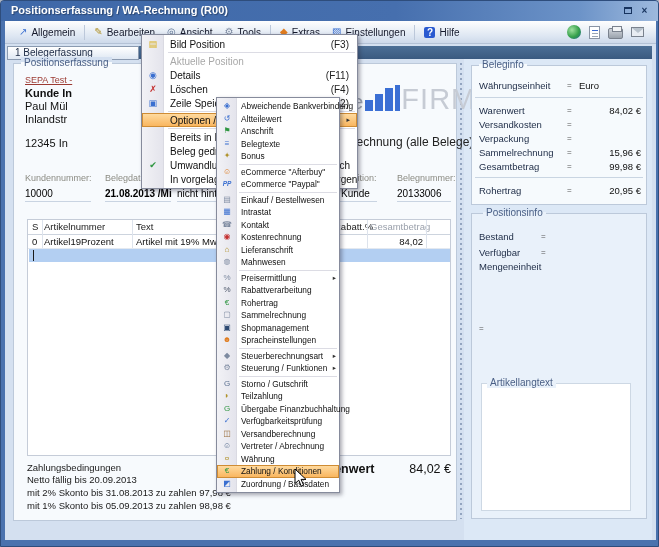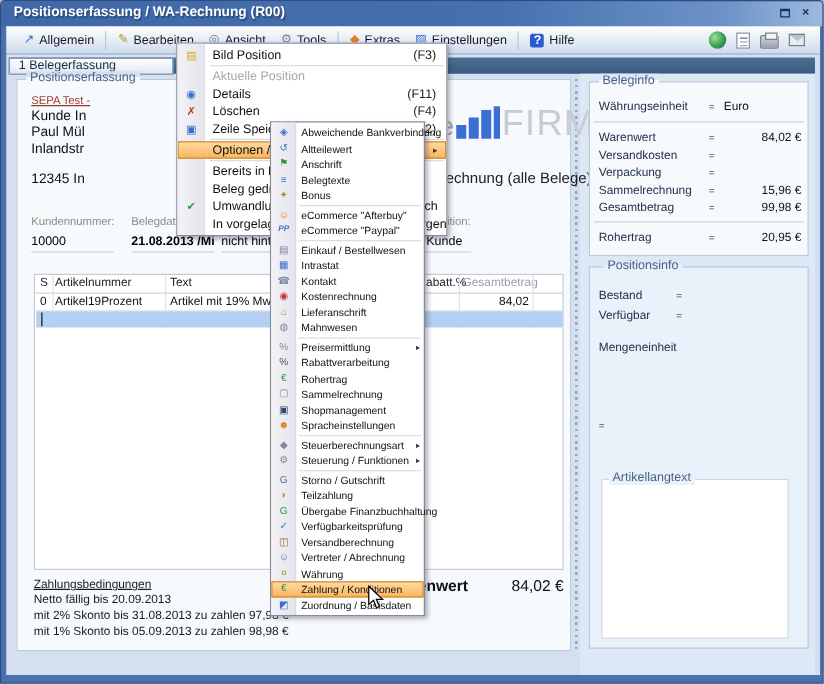--- a/index.html
+++ b/index.html
@@ -59,21 +59,21 @@
   .th{position:absolute;top:0;height:14px;line-height:14px;color:#222;white-space:nowrap;}
   .th.gray{color:#9aa0ab;}
   .hline{position:absolute;left:0;top:14px;width:100%;border-top:1px solid #cdd4de;}
   .rline{position:absolute;left:0;top:28px;width:100%;border-top:1px solid #e4e9f0;}
   .cline{position:absolute;top:0;height:42px;width:1px;background:#dde3ec;}
   .td{position:absolute;top:15px;height:13px;line-height:13px;color:#111;white-space:nowrap;}
   .selrow{position:absolute;left:1px;top:29px;width:421px;height:13px;background:#b3cff2;}
   .caret{position:absolute;left:5px;top:30px;width:1px;height:11px;background:#1a1a1a;}
   
   .pay{position:absolute;left:26px;font-size:9.5px;color:#1a1a1a;white-space:nowrap;}
-  .pay.title{text-decoration:underline;}
+  .pay.title{}
   .total-label{position:absolute;left:310px;top:461px;font-size:12.5px;font-weight:bold;color:#111;}
   .total-value{position:absolute;left:378px;top:461px;width:72px;text-align:right;font-size:12.5px;color:#111;}
   
   .splitter{position:absolute;left:459px;top:62px;width:3px;height:456px;
     background-image:repeating-linear-gradient(180deg,#93a5c0 0 2px,transparent 2px 5px);background-size:2px 100%;background-repeat:repeat-y;}
   .rpanel{position:absolute;left:463px;top:58px;width:188px;height:481px;background:#dce8f6;}
   .bi-group{left:470px;top:64px;width:176px;height:140px;background:#f6fafd;}
   .lbl-bi{left:478px;top:58px;background:linear-gradient(#dce8f6 45%,#f6fafd 45%);}
   .pi-group{left:470px;top:212px;width:176px;height:306px;background:#e9f1fa;}
   .lbl-pi{left:482px;top:206px;background:linear-gradient(#dce8f6 45%,#e9f1fa 45%);}
@@ -173,21 +173,21 @@
   <div class="tabstrip"></div>
   <div class="tab">1 Belegerfassung</div>
 
   <div class="rpanel"></div>
   <div class="splitter"></div>
 
   <div class="group pos-group"></div>
   <span class="glabel lbl-pos">Positionserfassung</span>
 
   <span class="sepa">SEPA Test -</span>
-  <span class="addr" style="top:86px;">Kunde In</span>
+  <span class="addr" style="top:86px;font-weight:bold;">Kunde In</span>
   <span class="addr" style="top:99px;">Paul Mül</span>
   <span class="addr" style="top:112px;">Inlandstr</span>
   <span class="addr" style="top:136px;">12345 In</span>
 
   <div class="logo">
     <span class="pre">ne</span>
     <span class="bar b1"></span>
     <span class="bar b2"></span>
     <span class="bar b3"></span>
     <span class="bar b4"></span>
@@ -203,20 +203,24 @@
     <span class="flabel">Belegdatum:</span>
     <span class="fvalue">21.08.2013 /Mi</span>
   </div>
   <div class="field f3">
     <span class="flabel">Lieferadresse:</span>
     <span class="fvalue">nicht hinterlegt</span>
   </div>
   <div class="field f4">
     <span class="flabel">Zahlungskondition:</span>
     <span class="fvalue">Kunde</span>
+  </div>
+  <div class="field f5">
+    <span class="flabel">Belegnummer:</span>
+    <span class="fvalue">20133006</span>
   </div>
 
   <div class="table">
     <span class="th" style="left:4px;">S</span>
     <span class="th" style="left:16px;">Artikelnummer</span>
     <span class="th" style="left:108px;">Text</span>
     <span class="th" style="left:306px;">Rabatt.%</span>
     <span class="th gray" style="left:342px;">Gesamtbetrag</span>
     <div class="hline"></div>
     <div class="cline" style="left:14px;"></div>
@@ -285,21 +289,21 @@
   <div class="inforow pi-row" style="top:230px;">
     <span class="il">Bestand</span>
       <span class="ieq">=</span>
       <span class="iv"></span>
   </div>
   <div class="inforow pi-row" style="top:246px;">
     <span class="il">Verfügbar</span>
       <span class="ieq">=</span>
       <span class="iv"></span>
   </div>
-  <div class="inforow pi-row" style="top:272px;flex-direction:column;">
+  <div class="inforow pi-row" style="top:260px;flex-direction:column;">
     <span class="il">Mengeneinheit</span>
       <span class="ieq">=</span>
       <span class="iv"></span>
   </div>
   <span class="glabel lbl-alt">Artikellangtext</span>
   <div class="alt-box"></div>
 
   <div class="menu edit-menu">
     <div class="icostrip"></div>
     <div class="mrow">

